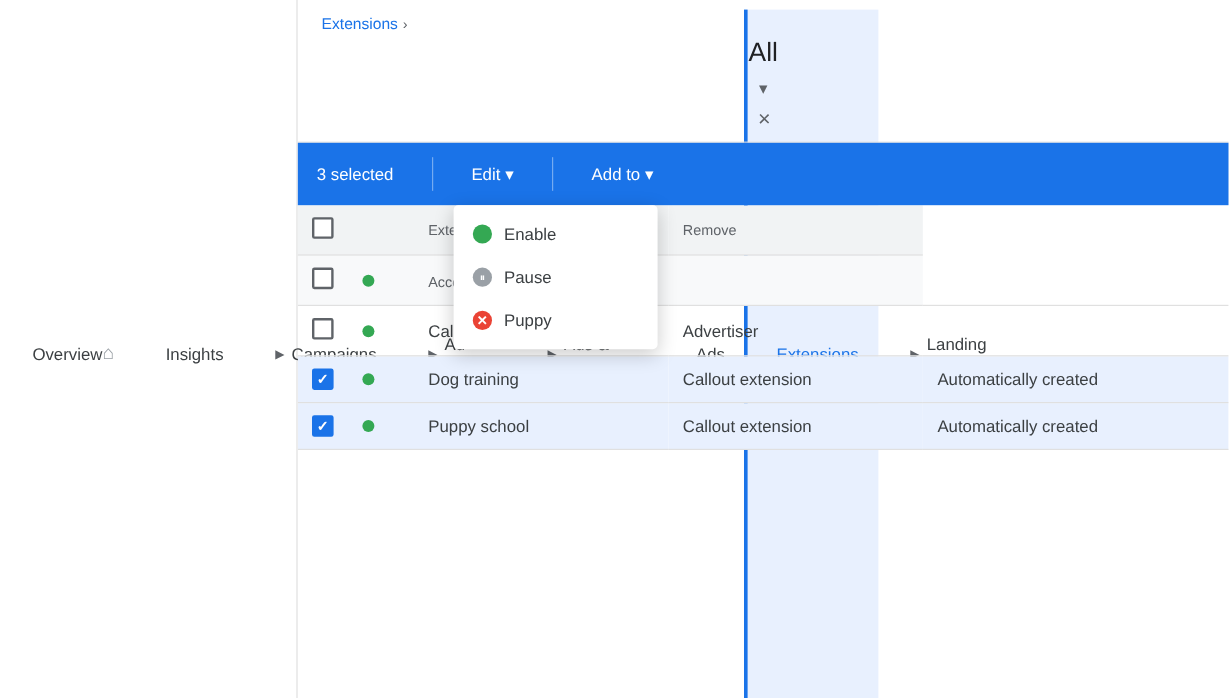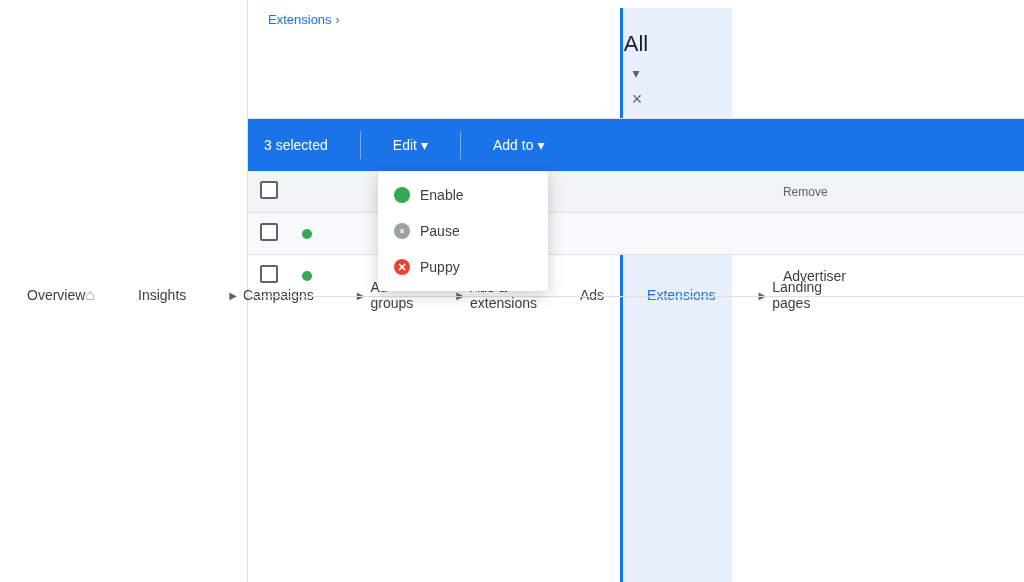--- a/index.html
+++ b/index.html
@@ -371,18 +371,40 @@
             <div class="cb"></div>
           </td>
           <td>
             <span class="status-dot"></span>
           </td>
           <td>Callout extension</td>
           <td>Advertiser</td>
         </tr>
 
 
-
+        <tr class="selected-row">
+          <td class="checkbox-cell">
+            <div class="cb checked"></div>
+          </td>
+          <td>
+            <span class="status-dot"></span>
+          </td>
+          <td>Dog training</td>
+          <td>Callout extension</td>
+        <td>Automatically created</td>
+          </tr>
+
+        <tr class="selected-row">
+          <td class="checkbox-cell">
+            <div class="cb checked"></div>
+          </td>
+          <td>
+            <span class="status-dot"></span>
+          </td>
+          <td>Puppy school</td>
+          <td>Callout extension</td>
+        <td>Automatically created</td>
+          </tr>
       </tbody>
     </table>
   </div>
 
 </main>
 
 </body></html>

